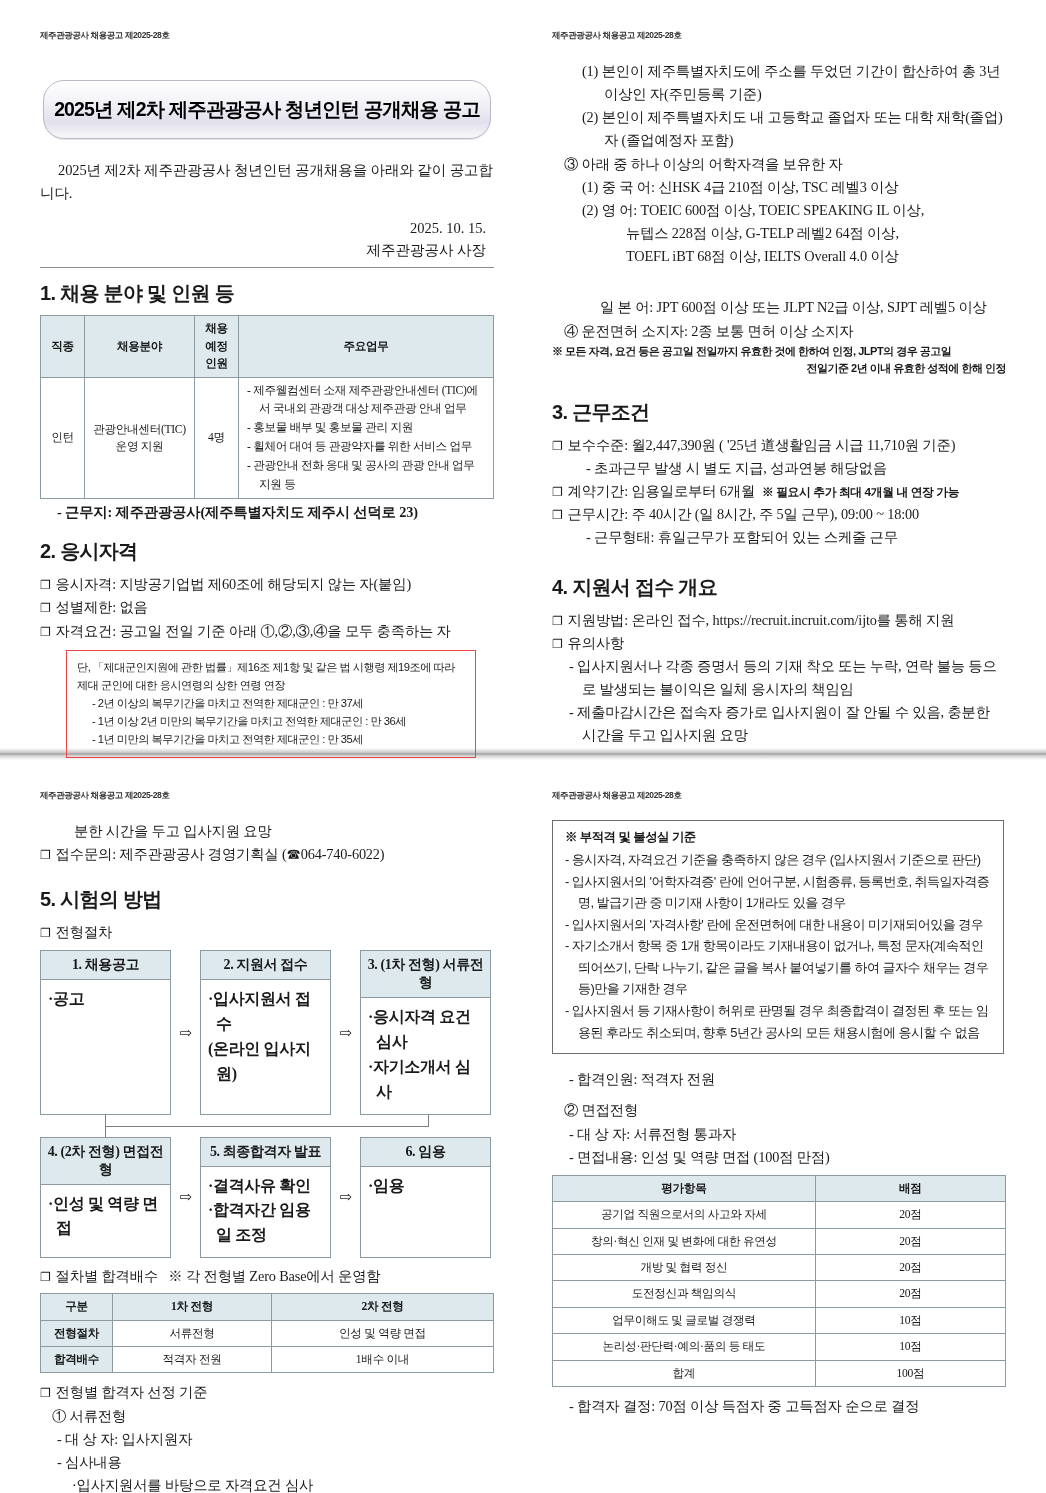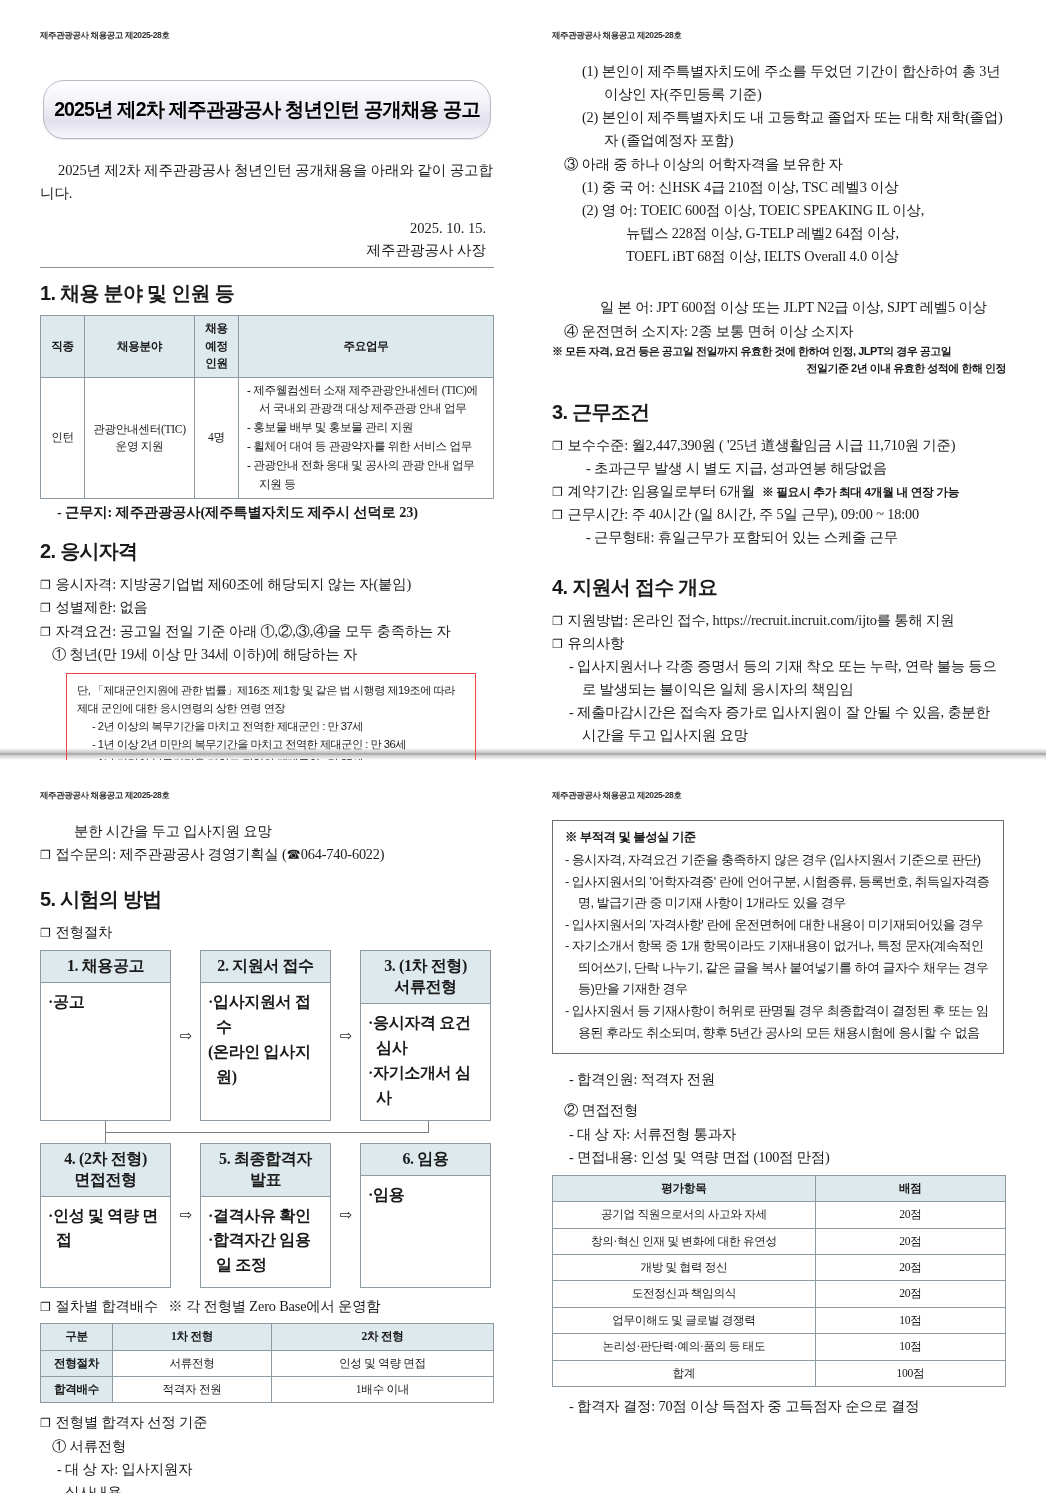--- a/index.html
+++ b/index.html
@@ -146,22 +146,22 @@
 
   .tblwrap1 { margin-top: 2px; }
   .under-table { margin: 4px 0 0 0; font-size: 14.3px; padding-left: 30px; text-indent: -13px; letter-spacing: -0.15px; font-weight: bold; }
 
   
   .flow { margin-top: 6px; }
   .flowrow { display: flex; align-items: stretch; }
   .fbox { width: 131px; border: 1px solid #8d9aa2; }
   .fbox .fh {
     background: #dee9ed; border-bottom: 1px solid #8d9aa2;
-    font-size: 16px; font-weight: bold; text-align: center;
-    padding: 5px 16px; letter-spacing: -0.4px;
+    font-size: 14px; font-weight: bold; text-align: center;
+    padding: 5px 2px; letter-spacing: -0.4px;
   }
   .fbox .fb {
     font-size: 16px; padding: 7px 7px 9px 7px; letter-spacing: -0.35px;
     line-height: 1.55; min-height: 50px; font-weight: bold;
   }
   .fbox .fb div { padding-left: 8px; text-indent: -8px; }
   .arrow {
     width: 29px; display: flex; align-items: center; justify-content: center;
     font-size: 15px; color: #2b2b2b;
   }
@@ -238,21 +238,20 @@
           </tbody>
         </table>
       </div>
 
       <div class="under-table">- 근무지: 제주관광공사(제주특별자치도 제주시 선덕로 23)</div>
 
       <h2 class="sec tight">2. 응시자격</h2>
       <div class="li o"><span class="bullet-o"></span><span>응시자격: 지방공기업법 제60조에 해당되지 않는 자(붙임)</span></div>
       <div class="li o"><span class="bullet-o"></span><span>성별제한: 없음</span></div>
       <div class="li o"><span class="bullet-o"></span><span>자격요건: 공고일 전일 기준 아래 ①,②,③,④을 모두 충족하는 자</span></div>
-      <div class="li n">① 청년(만 19세 이상 만 34세 이하)에 해당하는 자</div>
 
       <div class="noteboxborder">
         <div class="nb">단, 「제대군인지원에 관한 법률」제16조 제1항 및 같은 법 시행령 제19조에 따라 제대 군인에 대한 응시연령의 상한 연령 연장</div>
         <div class="nb sub">- 2년 이상의 복무기간을 마치고 전역한 제대군인 : 만 37세</div>
         <div class="nb sub">- 1년 이상 2년 미만의 복무기간을 마치고 전역한 제대군인 : 만 36세</div>
         <div class="nb sub">- 1년 미만의 복무기간을 마치고 전역한 제대군인 : 만 35세</div>
       </div>
 
       <div class="li n">② 거주지요건 중 아래의 조건을 하나 이상 충족하는 자</div>
     </div>

